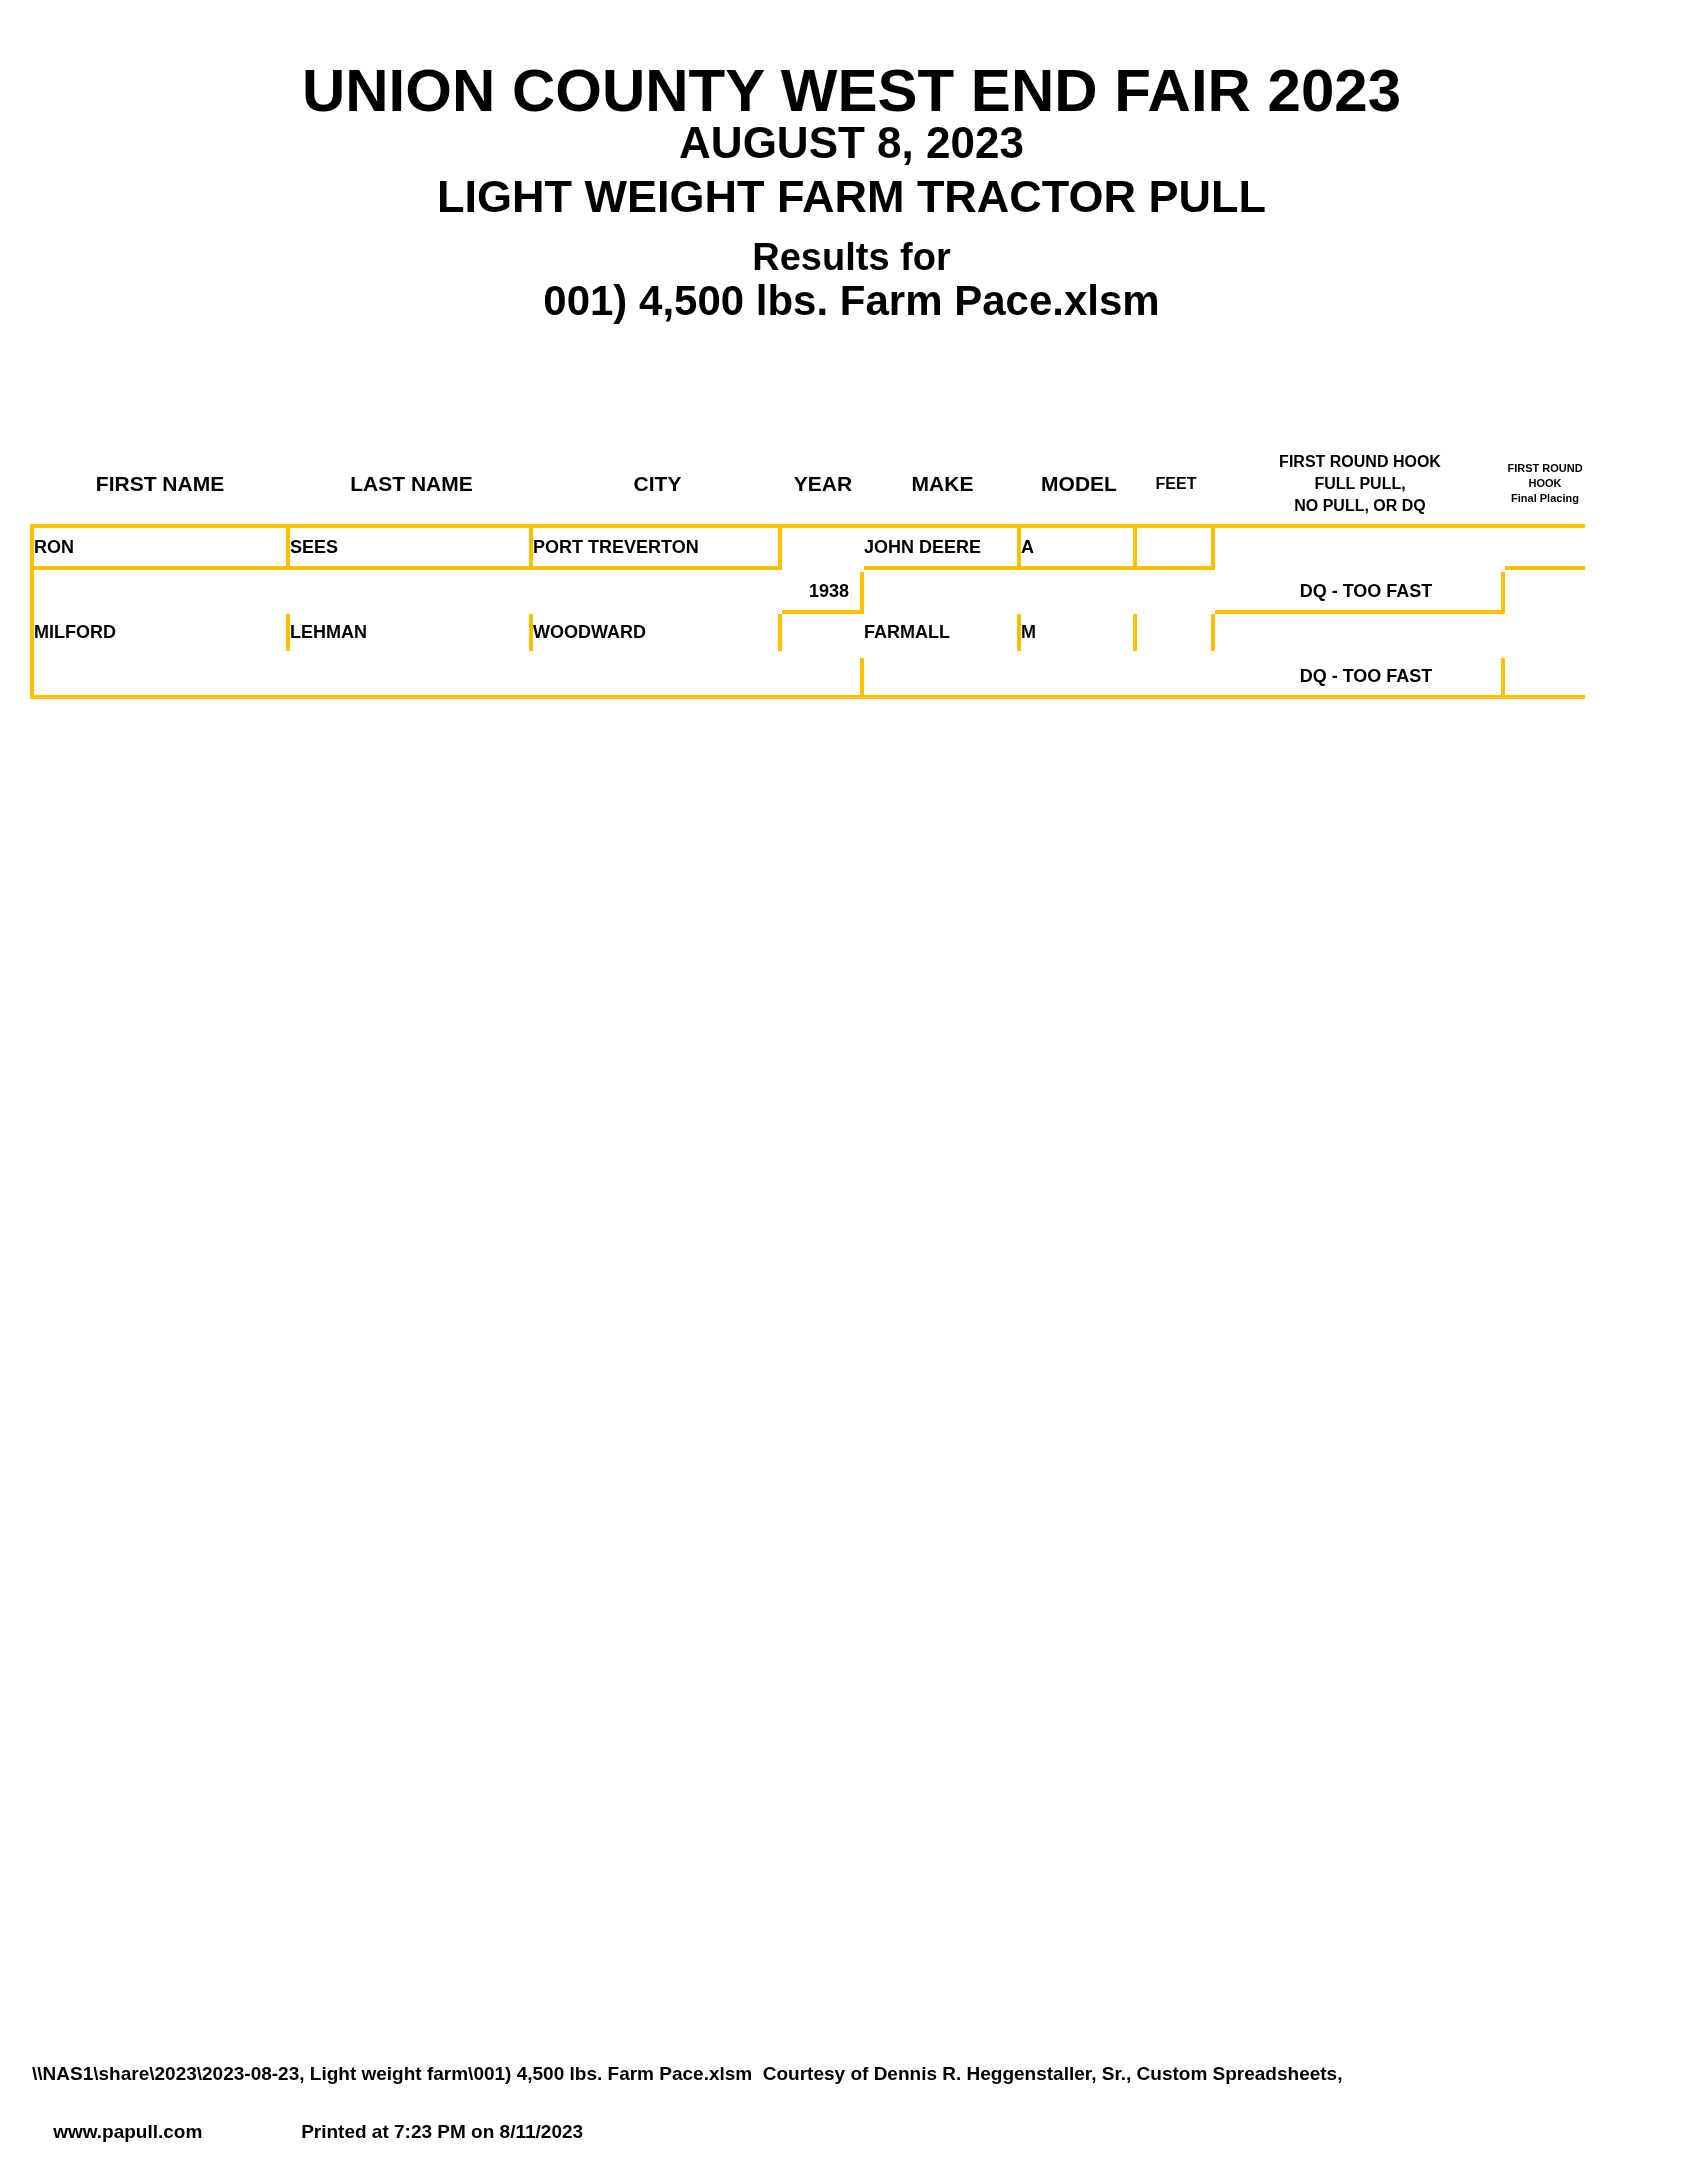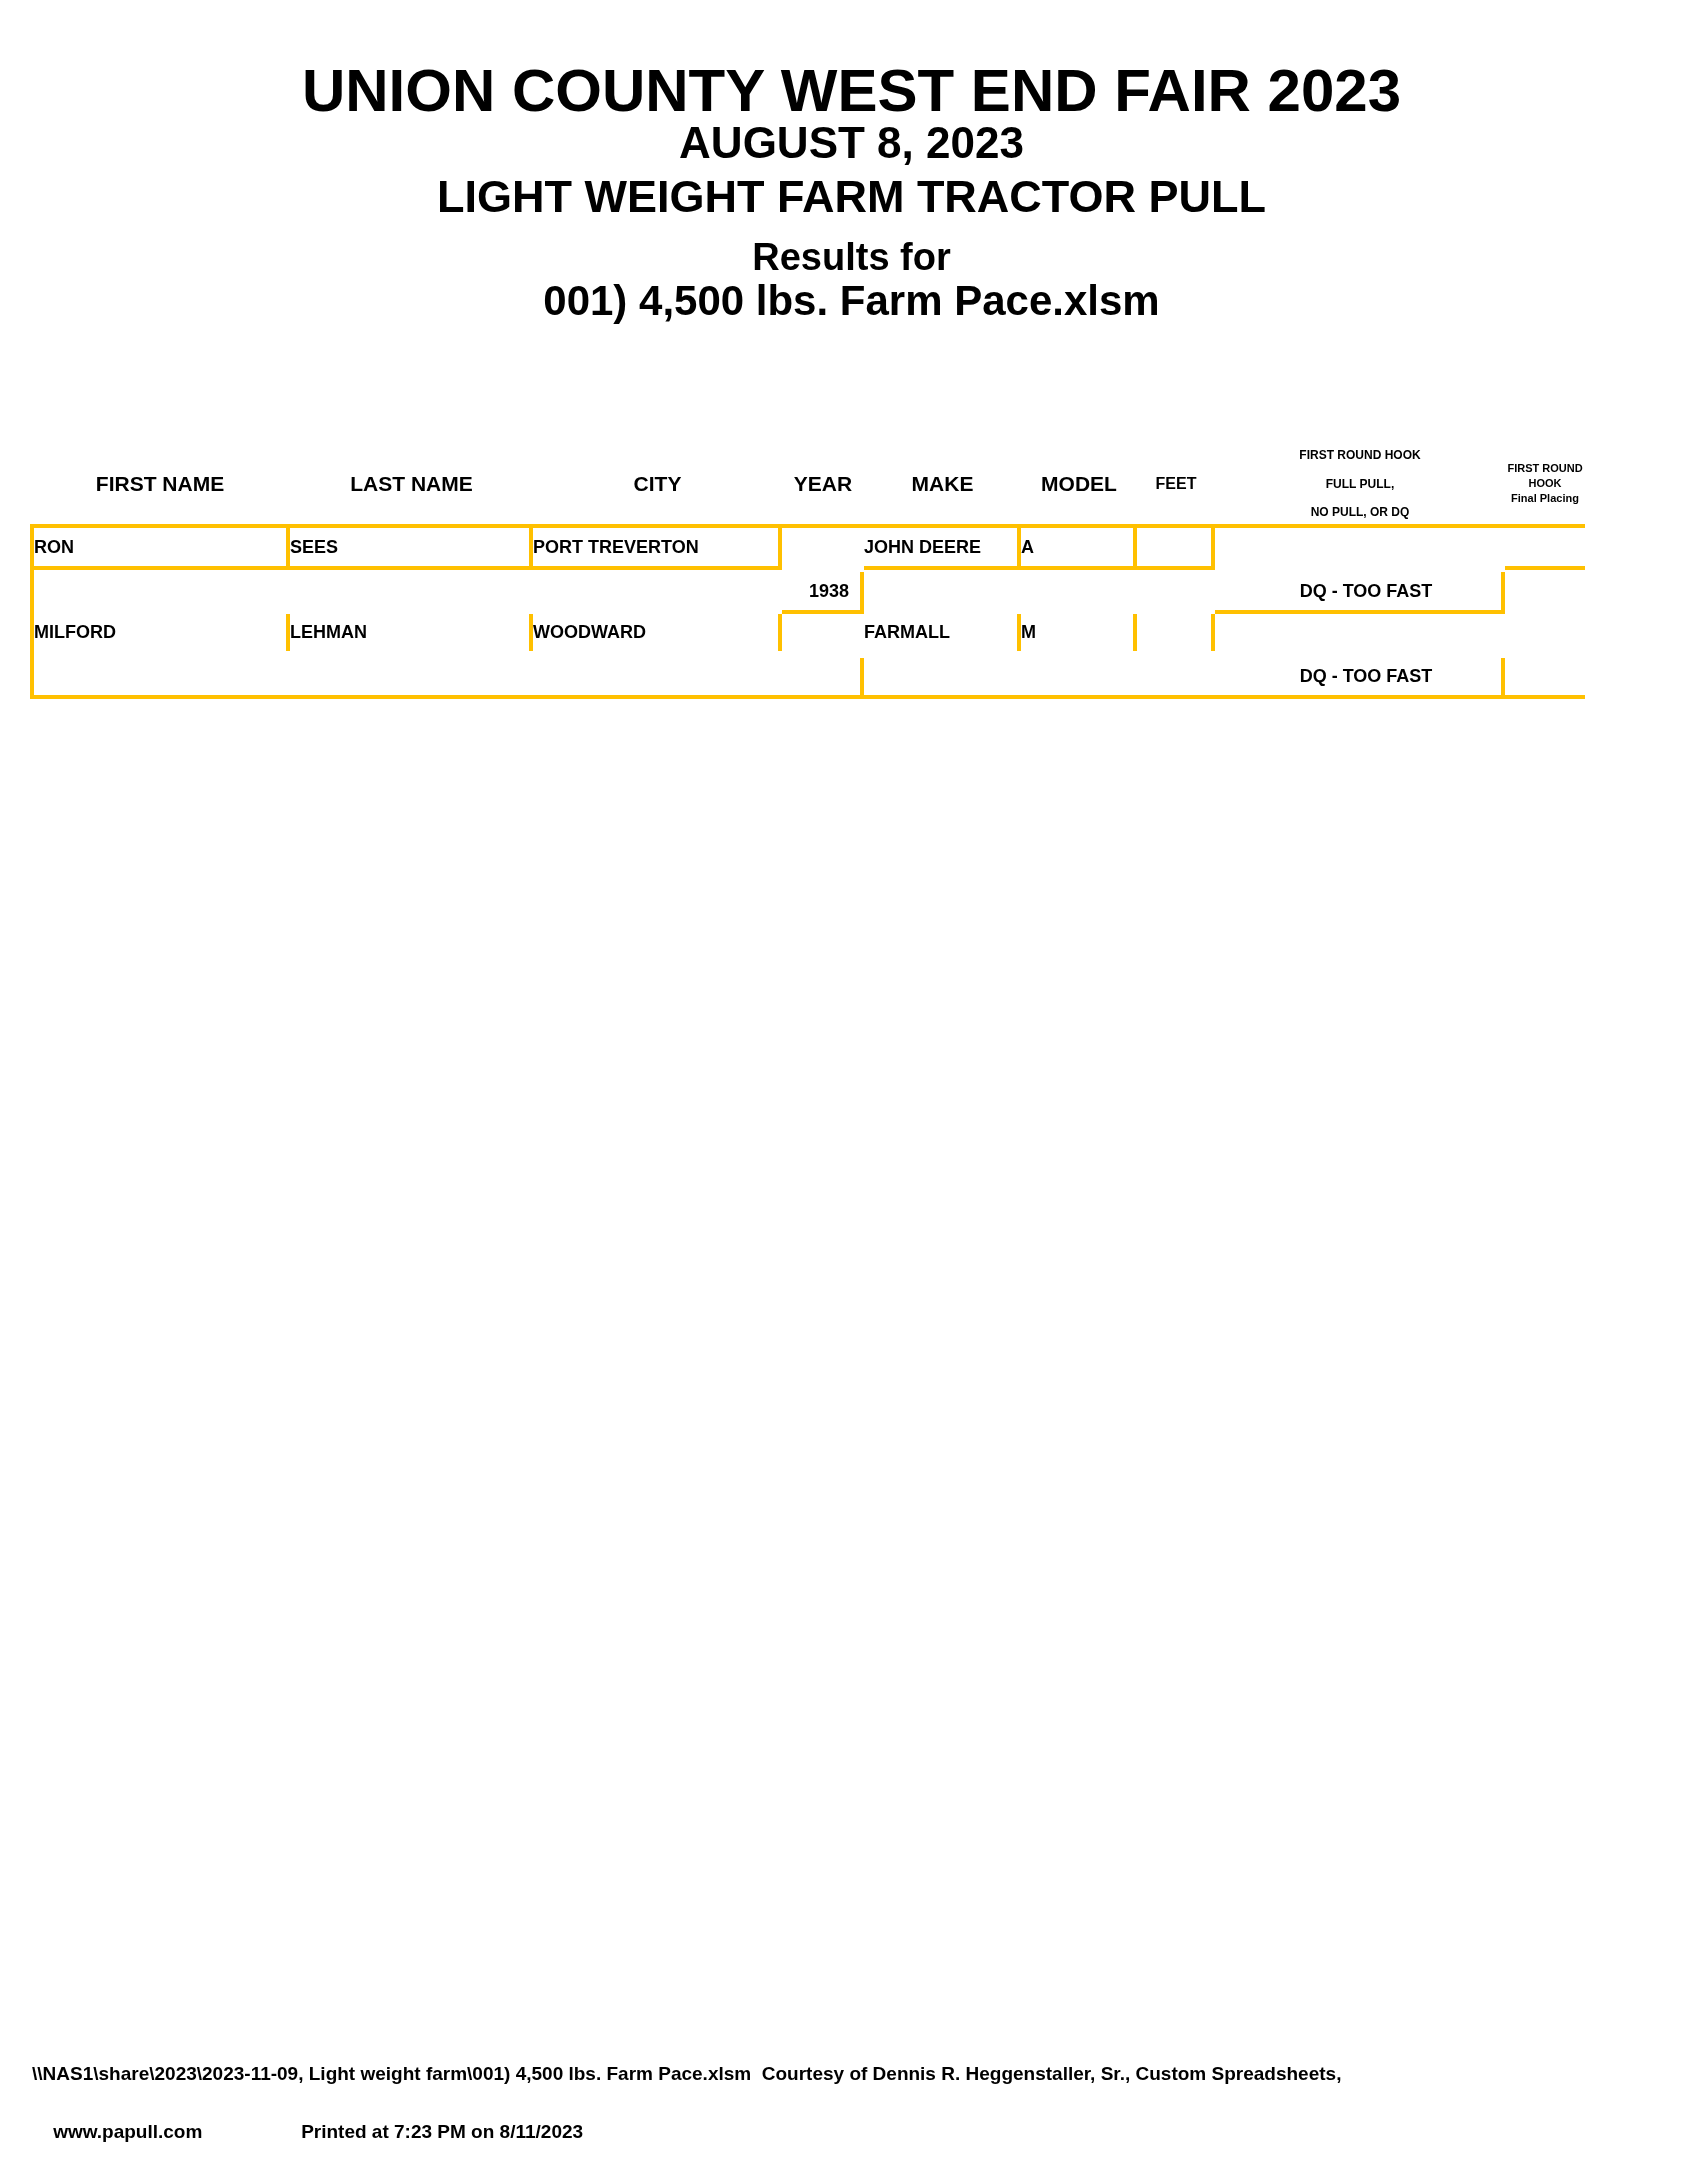--- a/index.html
+++ b/index.html
@@ -28,21 +28,21 @@
     width: 1555px; height: 79px;
     display: grid;
     grid-template-columns: 260px 243px 249px 82px 157px 116px 78px 290px 1fr;
   }
   .header-cell {
     display: flex; flex-direction: column;
     align-items: center; justify-content: center;
     text-align: center; font-size: 21px; line-height: 1.1; white-space: pre;
   }
   .header-cell.feet    { font-size: 16px; }
-  .header-cell.hook    { font-size: 12px; justify-content: space-between; }
+  .header-cell.hook    { font-size: 16px; }
   .header-cell.hook    .hline { line-height: 22px; }
   .header-cell.placing { font-size: 11px; }
   .header-cell.placing .hline { line-height: 15px; }
 
   
   .data-table {
     position: absolute; left: 30px; top: 524px;
     width: 1555px;
     border: 4px solid var(--gold);
     border-right: none;
@@ -118,18 +118,18 @@
     <div class="cell center"></div>
     <div class="cell">FARMALL</div>
     <div class="cell">M</div>
     <div class="cell"></div>
     <div class="cell center">DQ - TOO FAST</div>
     <div class="cell last"></div>
   </div>
 </div>
 
 <div class="footer">
-  <div class="footer-line">\\NAS1\share\2023\2023-11-09, Light weight farm\001) 4,500 lbs. Farm Pace.xlsm  Courtesy of Dennis R. Heggenstaller, Sr., Custom Spreadsheets,</div>
+  <div class="footer-line">\\NAS1\share\2023\2023-08-23, Light weight farm\001) 4,500 lbs. Farm Pace.xlsm  Courtesy of Dennis R. Heggenstaller, Sr., Custom Spreadsheets,</div>
   <div class="footer-line">
     <span class="footer-website">www.papull.com</span><span>Printed at 7:23 PM on 8/11/2023</span>
   </div>
 </div>
 
 
 </body></html>

